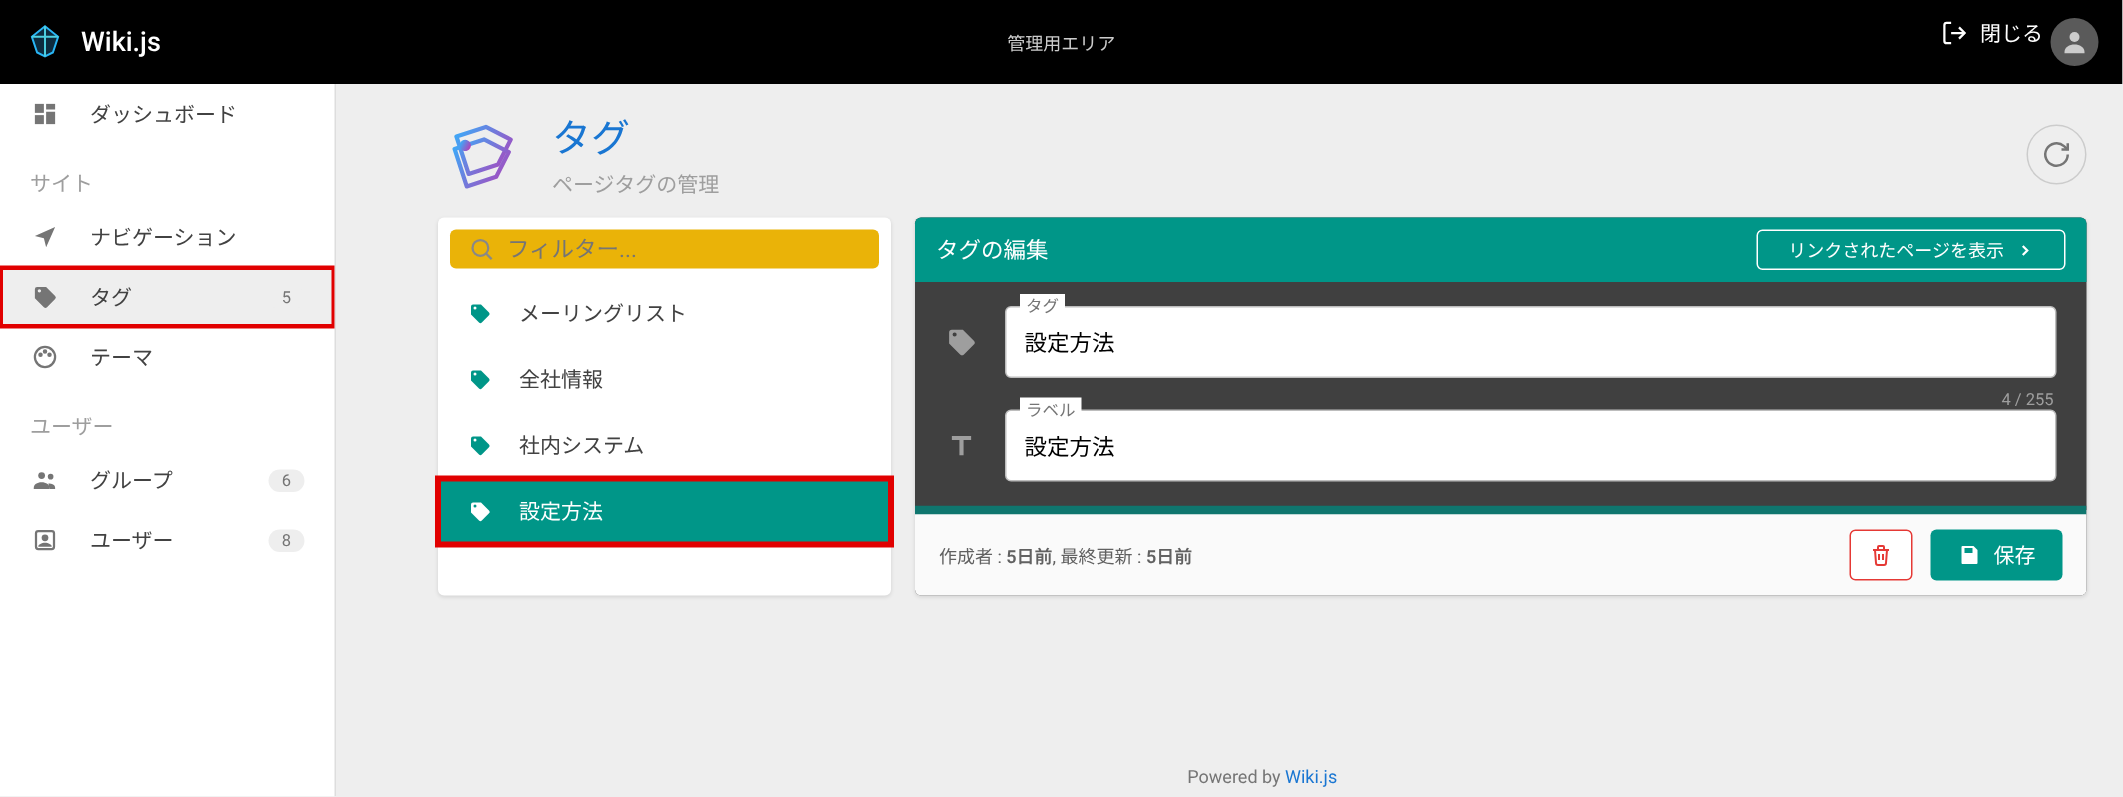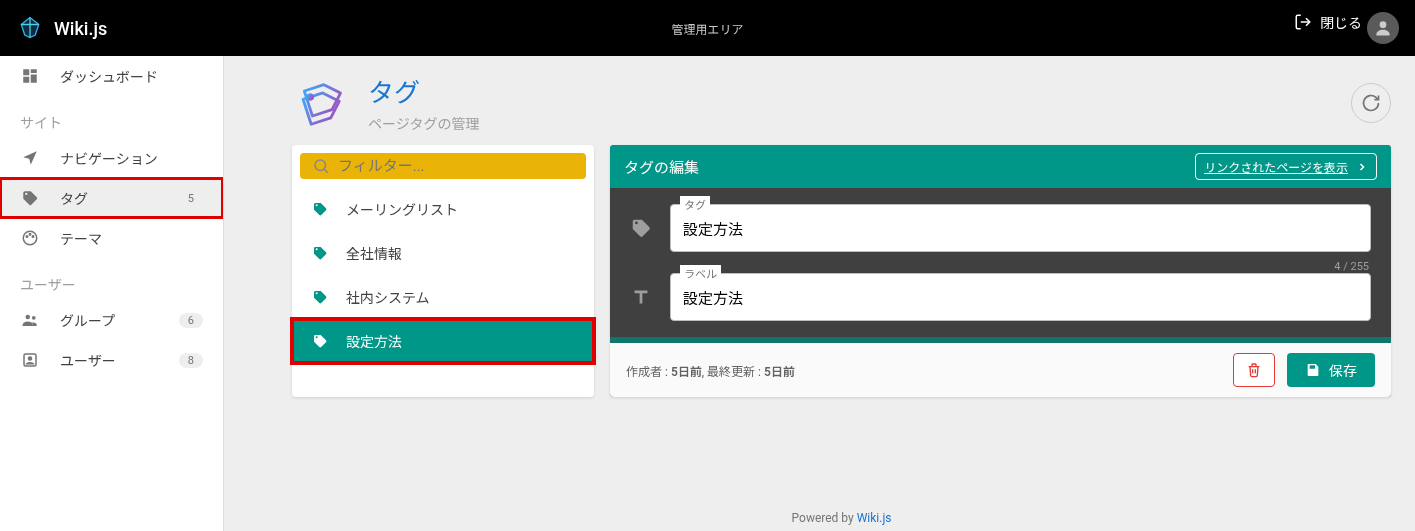--- a/index.html
+++ b/index.html
@@ -43,21 +43,21 @@
 .tag-list { }
 .tag-item { display: flex; align-items: center; padding: 12px 20px; font-size: 14px; color: #424242; cursor: pointer; gap: 18px; }
 .tag-item .icon { color: #009688; }
 .tag-item.selected { background: #009688; color: #fff; }
 .tag-item.selected .icon { color: #fff; }
 .tag-item.red-box { outline: 4px solid #e10000; outline-offset: -2px; }
 
 .right-panel { flex: 1; background: #404040; border-radius: 4px; box-shadow: 0 1px 3px rgba(0,0,0,0.12); display: flex; flex-direction: column; }
 .panel-header { background: #009688; color: #fff; padding: 8px 14px; display: flex; align-items: center; justify-content: space-between; border-radius: 4px 4px 0 0; }
 .panel-header-title { font-size: 15px; }
-.linked-btn { border: 1px solid #fff; color: #fff; font-size: 12px; padding: 4px 8px; border-radius: 4px; display: flex; align-items: center; gap: 8px; cursor: pointer; background: transparent; text-decoration: underline; }
+.linked-btn { border: 1px solid #fff; color: #fff; font-size: 12px; padding: 4px 20px; border-radius: 4px; display: flex; align-items: center; gap: 8px; cursor: pointer; background: transparent; }
 
 .form-area { padding: 16px 20px 8px 20px; }
 .form-row { display: flex; align-items: center; gap: 16px; margin-bottom: 8px; }
 .form-row .icon { color: #9e9e9e; width: 24px; }
 .field-wrap { flex: 1; position: relative; }
 .field-label { position: absolute; top: -8px; left: 10px; background: #fff; padding: 0 4px; font-size: 11px; color: #757575; }
 .field-input { width: 100%; border: 1px solid #bdbdbd; border-radius: 4px; padding: 14px 12px; font-size: 15px; outline: none; }
 .char-count { text-align: right; font-size: 11px; color: #9e9e9e; padding-right:2px; }
 
 .panel-footer { border-top: 6px solid #0f766e; padding: 10px 16px; display: flex; align-items: center; background:#fafafa; border-radius:0 0 4px 4px;}

